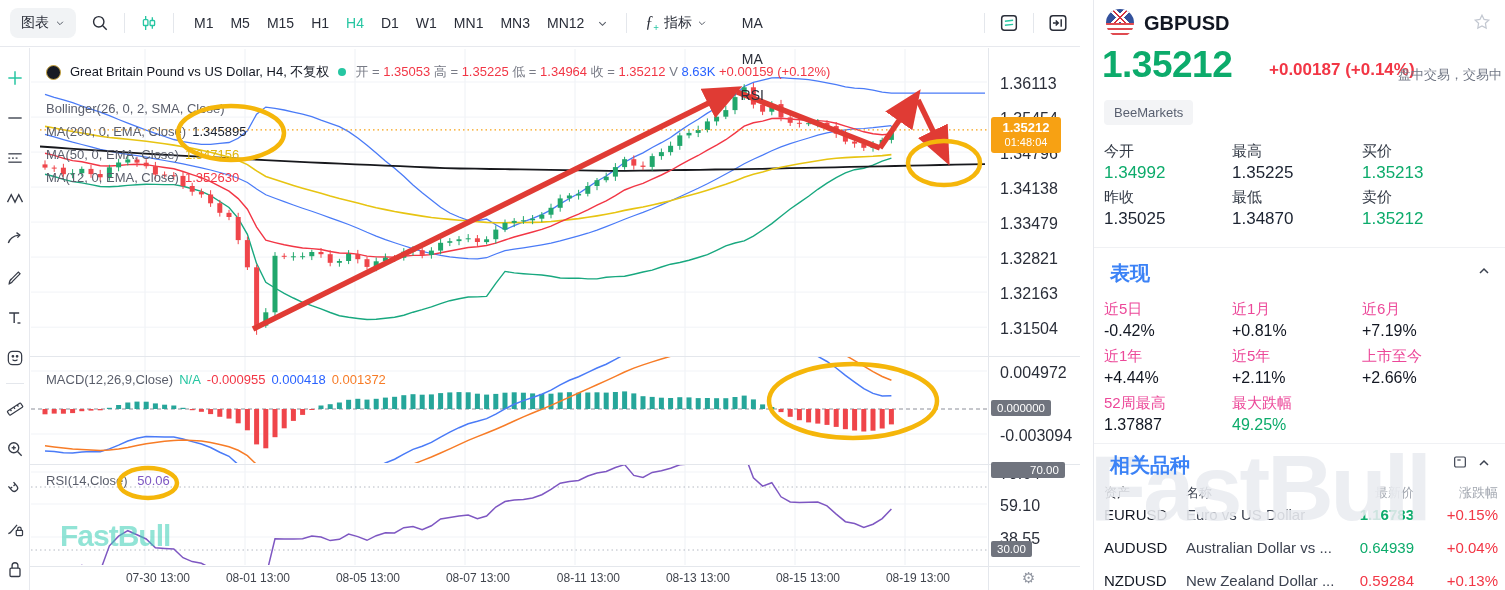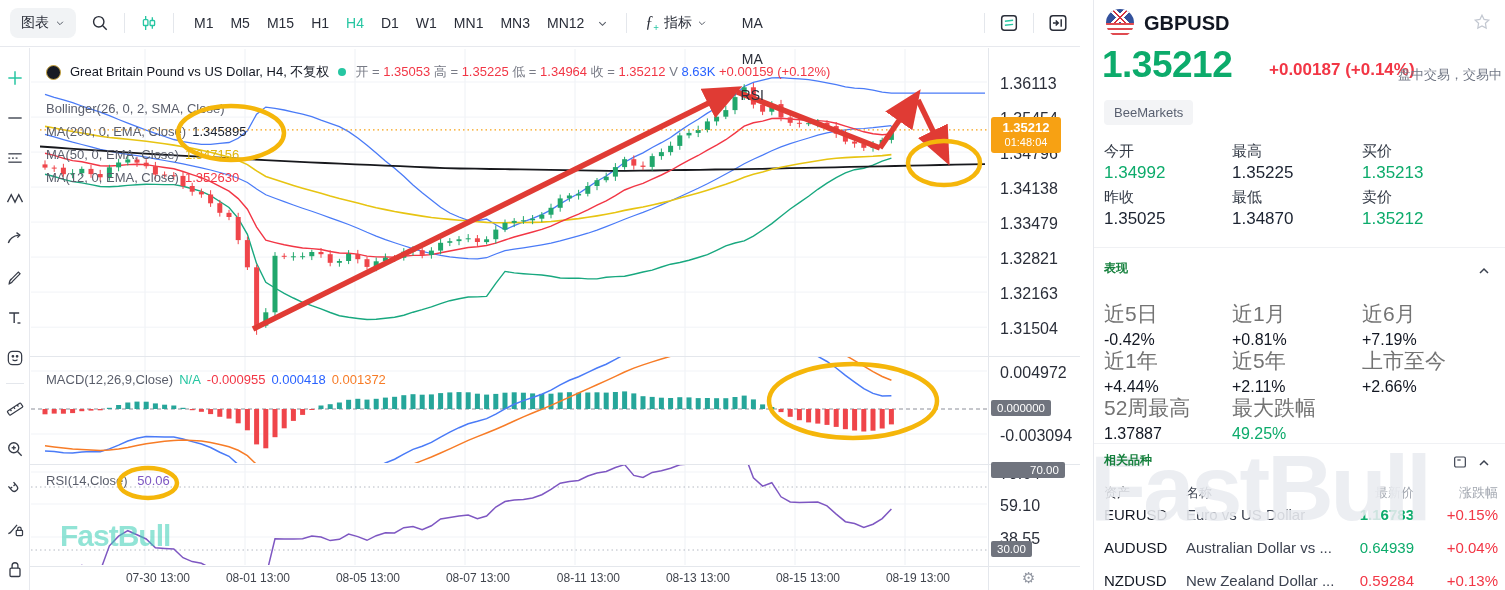--- a/index.html
+++ b/index.html
@@ -57,23 +57,23 @@
   .sym{position:absolute;left:50px;top:12px;font-size:20px;font-weight:bold;color:#121722;}
   .star{position:absolute;left:378px;top:12px;cursor:pointer;}
   .bigprice{position:absolute;left:8px;top:44px;font-size:37px;font-weight:bold;color:#0cab6b;letter-spacing:-.5px;}
   .chg{position:absolute;left:175px;top:60px;font-size:17px;font-weight:bold;color:#f23645;}
   .status{position:absolute;right:16px;top:66px;font-size:13px;color:#707684;}
   .tag{position:absolute;left:10px;top:100px;background:#f3f4f6;color:#596070;font-size:13px;padding:5px 10px;border-radius:4px;}
   .qgrid{position:absolute;left:10px;top:142px;display:grid;grid-template-columns:128px 130px 140px;grid-auto-rows:40px;row-gap:6px;}
   .qcell .l{font-size:15px;color:#333a46;}
   .qcell .v{font-size:17px;margin-top:2px;}
   .hdiv{position:absolute;left:0;width:425px;height:1px;background:#f0f1f4;}
-  .sectitle{position:absolute;left:10px;font-size:12px;font-weight:bold;color:#15803d;}
+  .sectitle{position:absolute;left:16px;font-size:20px;font-weight:bold;color:#3b82f6;}
   .pgrid{position:absolute;left:10px;top:300px;display:grid;grid-template-columns:128px 130px 140px;grid-auto-rows:39px;row-gap:8px;}
-  .pcell .l{font-size:21px;color:#737373;}
+  .pcell .l{font-size:15px;color:#ec4899;}
   .pcell .v{font-size:16px;margin-top:3px;color:#121722;}
   .rhead{position:absolute;left:10px;top:484px;width:414px;font-size:13px;color:#a2a7b0;z-index:1;}
   .rrow{position:absolute;left:10px;width:414px;height:22px;font-size:15px;cursor:pointer;}
   .c-asset{position:absolute;left:0;color:#121722;}
   .c-name{position:absolute;left:82px;width:116px;color:#3c4250;white-space:nowrap;}
   .c-price{position:absolute;left:200px;width:110px;text-align:right;}
   .c-chg{position:absolute;left:320px;width:74px;text-align:right;}
   .wm{position:absolute;left:-4px;top:436px;font-size:92px;font-weight:bold;color:rgba(233,236,240,.88);
       letter-spacing:-3px;z-index:2;pointer-events:none;white-space:nowrap;}
   .sbar{position:absolute;left:417px;top:250px;width:5px;height:200px;background:#dfe2e7;border-radius:3px;}

